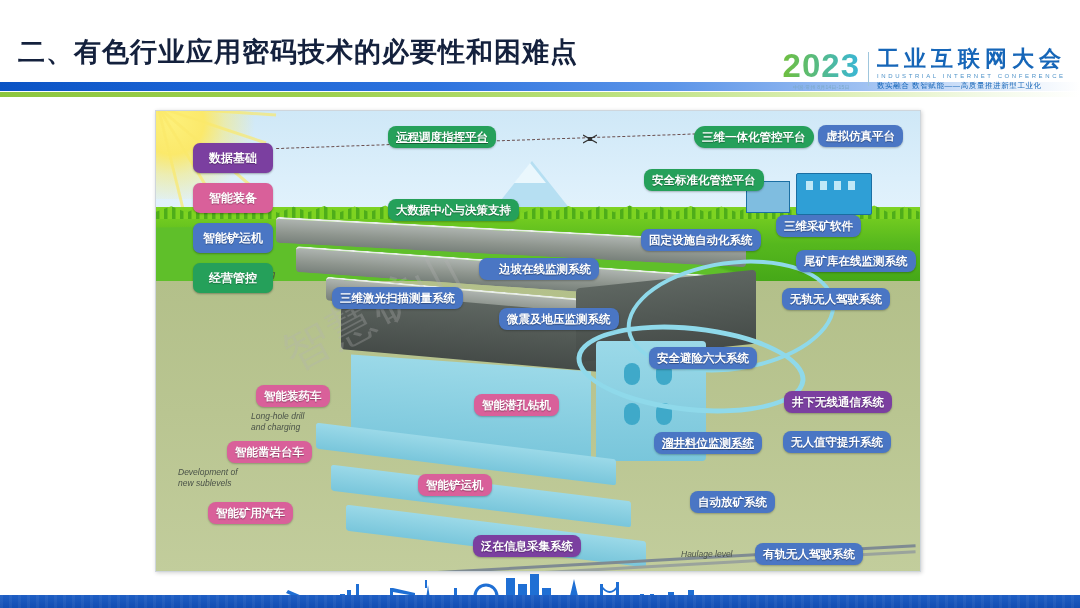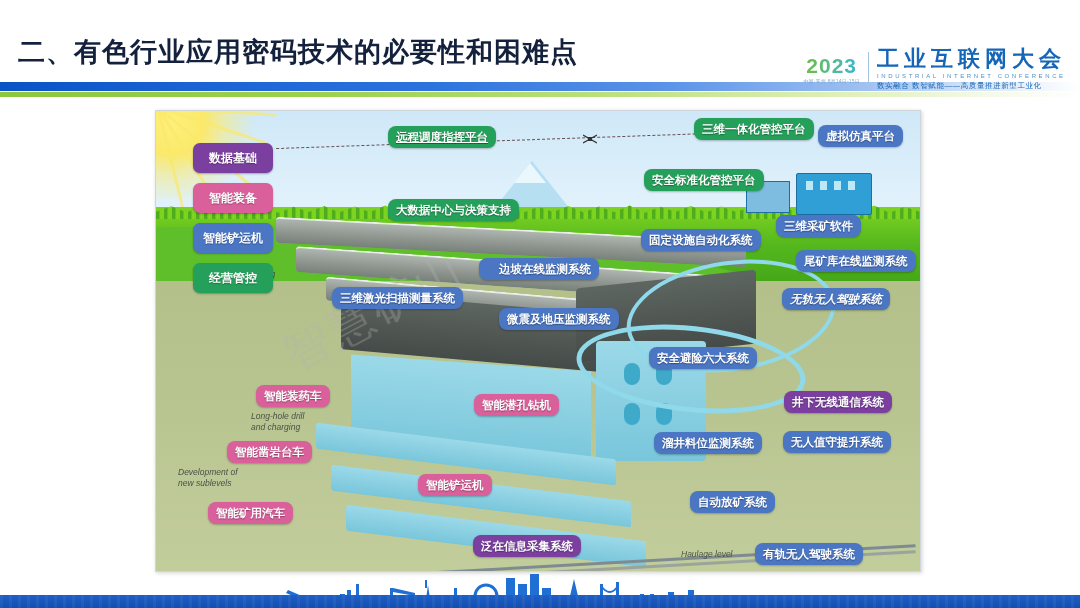--- a/index.html
+++ b/index.html
@@ -45,29 +45,29 @@
 
   
   .logo-wrap {
     position: absolute;
     right: 14px; top: 34px;
     display: flex;
     align-items: center;
     height: 38px;
   }
   .logo-2023 {
-    font-size: 21px;
+    font-size: 33px;
     font-weight: 700;
     letter-spacing: 1px;
     line-height: 1;
     background: linear-gradient(to right, #6fbf3f, #39b6d8);
     -webkit-background-clip: text;
     background-clip: text;
     color: transparent;
-    text-align: center;
+    text-align: left;
   }
   .logo-2023-sub {
     font-size: 5px;
     color: #7aa8c6;
     letter-spacing: 0.2px;
     text-align: center;
     margin-top: 2px;
     white-space: nowrap;
   }
   .logo-divider {
@@ -375,53 +375,53 @@
     <div class="chip" style="top:112px; background:#4a76c4;">
       <span>智能铲运机</span>
     </div>
     <div class="chip" style="top:152px; background:#25a05a;">
       <span>经营管控</span>
     </div>
 
     <div id="callout-layer">
         <div class="cal green" style="left: 232px; top: 15px; text-decoration: underline;"><span>远程调度指挥平台</span></div>
         <div class="tail" style="border-width: 0px 26px 20px 0px; border-color: transparent rgb(37, 160, 90) transparent transparent; left: 336px; top: 33px; z-index: -1;"></div>
-        <div class="cal green" style="left: 538px; top: 7px;"><span>三维一体化管控平台</span></div>
+        <div class="cal green" style="left: 538px; top: 15px; border-radius: 11px;"><span>三维一体化管控平台</span></div>
         <div class="tail" style="border-width: 16px 11px 0px; border-color: rgb(37, 160, 90) transparent transparent; left: 587px; top: 34px; z-index: -1;"></div>
         <div class="cal blue" style="left: 662px; top: 14px;"><span>虚拟仿真平台</span></div>
         <div class="tail" style="border-width: 16px 11px 0px; border-color: rgb(74, 118, 196) transparent transparent; left: 693.5px; top: 34px; z-index: -1;"></div>
         <div class="cal green" style="left: 488px; top: 58px;"><span>安全标准化管控平台</span></div>
         <div class="tail" style="border-width: 16px 11px 0px; border-color: rgb(37, 160, 90) transparent transparent; left: 537px; top: 78px; z-index: -1;"></div>
         <div class="cal green" style="left: 232px; top: 88px;"><span>大数据中心与决策支持</span></div>
         <div class="tail" style="border-width: 0px 26px 20px 0px; border-color: transparent rgb(37, 160, 90) transparent transparent; left: 359px; top: 106px; z-index: -1;"></div>
         <div class="cal blue" style="left: 620px; top: 104px;"><span>三维采矿软件</span></div>
         <div class="tail" style="border-width: 0px 0px 20px 26px; border-color: transparent transparent rgb(74, 118, 196); left: 598px; top: 122px; z-index: -1;"></div>
         <div class="cal blue" style="left: 485px; top: 118px;"><span>固定设施自动化系统</span></div>
         <div class="tail" style="border-width: 16px 11px 0px; border-color: rgb(74, 118, 196) transparent transparent; left: 534px; top: 138px; z-index: -1;"></div>
         <div class="cal blue" style="left: 640px; top: 139px;"><span>尾矿库在线监测系统</span></div>
         <div class="tail" style="border-width: 0px 0px 20px 26px; border-color: transparent transparent rgb(74, 118, 196); left: 602px; top: 157px; z-index: -1;"></div>
         <div class="cal blue" style="left: 323px; top: 147px; padding-left: 20px;"><span>边坡在线监测系统</span></div>
         <div class="tail" style="border-width: 0px 0px 20px 26px; border-color: transparent transparent rgb(74, 118, 196); left: 301px; top: 165px; z-index: -1;"></div>
-        <div class="cal blue" style="left: 626px; top: 177px; font-style: italic;"><span>无轨无人驾驶系统</span></div>
+        <div class="cal blue" style="left: 626px; top: 177px;"><span>无轨无人驾驶系统</span></div>
         <div class="tail" style="border-width: 0px 0px 20px 26px; border-color: transparent transparent rgb(74, 118, 196); left: 604px; top: 195px; z-index: -1;"></div>
         <div class="cal blue" style="left: 176px; top: 176px;"><span>三维激光扫描测量系统</span></div>
         <div class="tail" style="border-width: 0px 26px 20px 0px; border-color: transparent rgb(74, 118, 196) transparent transparent; left: 303px; top: 194px; z-index: -1;"></div>
         <div class="cal blue" style="left: 343px; top: 197px;"><span>微震及地压监测系统</span></div>
         <div class="tail" style="border-width: 0px 0px 20px 26px; border-color: transparent transparent rgb(74, 118, 196); left: 321px; top: 215px; z-index: -1;"></div>
         <div class="cal blue" style="left: 493px; top: 236px;"><span>安全避险六大系统</span></div>
         <div class="tail" style="border-width: 0px 0px 20px 26px; border-color: transparent transparent rgb(74, 118, 196); left: 471px; top: 254px; z-index: -1;"></div>
         <div class="cal pink" style="left: 100px; top: 274px;"><span>智能装药车</span></div>
         <div class="tail" style="border-width: 0px 26px 20px 0px; border-color: transparent rgb(217, 96, 154) transparent transparent; left: 170px; top: 292px; z-index: -1;"></div>
         <div class="cal pink" style="left: 318px; top: 283px;"><span>智能潜孔钻机</span></div>
         <div class="tail" style="border-width: 20px 0px 0px 26px; border-color: transparent transparent transparent rgb(217, 96, 154); left: 296px; top: 269px; z-index: -1;"></div>
         <div class="cal purple" style="left: 628px; top: 280px;"><span>井下无线通信系统</span></div>
         <div class="tail" style="border-width: 0px 0px 20px 26px; border-color: transparent transparent rgb(123, 63, 160); left: 606px; top: 298px; z-index: -1;"></div>
         <div class="cal pink" style="left: 71px; top: 330px;"><span>智能凿岩台车</span></div>
         <div class="tail" style="border-width: 0px 26px 20px 0px; border-color: transparent rgb(217, 96, 154) transparent transparent; left: 152px; top: 348px; z-index: -1;"></div>
-        <div class="cal blue" style="left: 498px; top: 321px;"><span>溜井料位监测系统</span></div>
+        <div class="cal blue" style="left: 498px; top: 321px; text-decoration: underline;"><span>溜井料位监测系统</span></div>
         <div class="tail" style="border-width: 0px 0px 20px 26px; border-color: transparent transparent rgb(74, 118, 196); left: 476px; top: 339px; z-index: -1;"></div>
         <div class="cal blue" style="left: 627px; top: 320px;"><span>无人值守提升系统</span></div>
         <div class="tail" style="border-width: 0px 26px 20px 0px; border-color: transparent rgb(74, 118, 196) transparent transparent; left: 731px; top: 338px; z-index: -1;"></div>
         <div class="cal pink" style="left: 262px; top: 363px;"><span>智能铲运机</span></div>
         <div class="tail" style="border-width: 0px 0px 20px 26px; border-color: transparent transparent rgb(217, 96, 154); left: 240px; top: 381px; z-index: -1;"></div>
         <div class="cal pink" style="left: 52px; top: 391px;"><span>智能矿用汽车</span></div>
         <div class="tail" style="border-width: 20px 26px 0px 0px; border-color: transparent rgb(217, 96, 154) transparent transparent; left: 117px; top: 377px; z-index: -1;"></div>
         <div class="cal blue" style="left: 534px; top: 380px;"><span>自动放矿系统</span></div>
         <div class="tail" style="border-width: 0px 0px 20px 26px; border-color: transparent transparent rgb(74, 118, 196); left: 512px; top: 398px; z-index: -1;"></div>
         <div class="cal purple" style="left: 317px; top: 424px;"><span>泛在信息采集系统</span></div>

